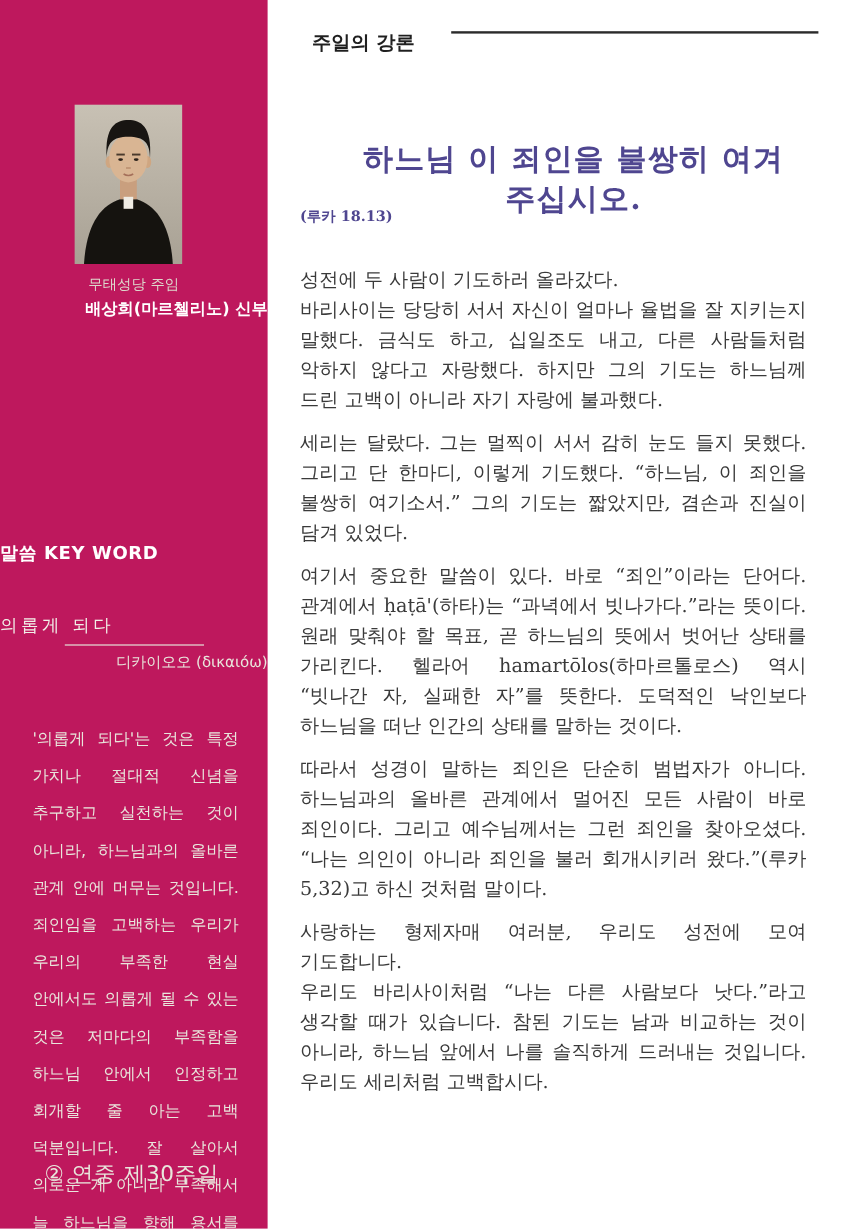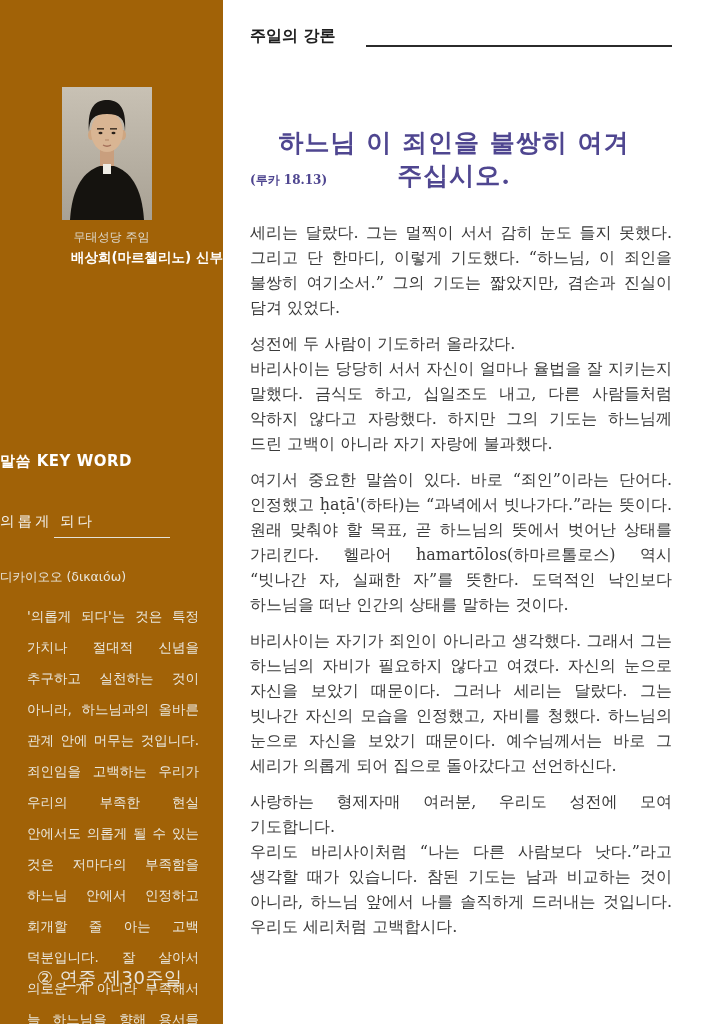--- a/index.html
+++ b/index.html
@@ -8,21 +8,21 @@
     background:#ffffff;
     position:relative;
     overflow:hidden;
     font-family:"DejaVu Serif", serif;
   }
 
   
   .sidebar {
     position:absolute; left:0; top:0;
     width:223px; height:1024px;
-    background:#a16207;
+    background:#be185d;
     color:#ece9e0;
     font-family:"DejaVu Sans", sans-serif;
   }
   .photo {
     position:absolute; left:62px; top:87px;
     width:90px; height:133px; display:block;
   }
   .priest-role {
     position:absolute; top:229px; left:0; width:100%;
     text-align:center; font-size:12px; color:#ddd8cc;
@@ -38,55 +38,54 @@
   }
   .kw-word {
     position:absolute; top:512px; left:0; width:100%;
     text-align:left; font-size:14.5px; color:#f2efe8; letter-spacing:3px;
   }
   .kw-underline {
     position:absolute; top:537px; left:54px; width:116px;
     border-top:1px solid #e6e2d7;
   }
   .kw-translit {
-    position:absolute; top:569px; left:0; width:100%;
-    text-align:left; font-size:12.5px; color:#e9e6dc;
+    position:absolute; top:544px; left:0; width:100%;
+    text-align:right; font-size:12.5px; color:#e9e6dc;
   }
   .kw-desc {
     position:absolute; top:601px; left:27px; width:172px;
     font-size:13.5px; line-height:31px; text-align:justify;
     color:#e9e6dc; word-break:keep-all;
   }
   .sidebar-footer {
     position:absolute; top:966px; left:37px;
     font-size:18px; color:#e9e6dc; letter-spacing:0.5px;
   }
 
   
   .header-row {
-    position:absolute; left:250px; top:26px; width:422px;
-    display:flex; align-items:flex-end;
+    position:absolute; left:260px; top:26px; width:422px;
+    display:flex; align-items:flex-start;
   }
   .section-label {
     font-family:"DejaVu Sans", sans-serif;
     font-weight:bold; font-size:16px; color:#1f1f1f;
     white-space:nowrap;
   }
   .header-line {
     flex:1; margin-left:30px;
     border-top:2px solid #2b2b2b; height:0;
   }
 
   .sermon-title {
-    position:absolute; left:243px; top:116px; width:422px;
+    position:absolute; left:267px; top:116px; width:422px;
     text-align:center;
     font-size:25px; font-weight:bold;
     color:#4f4690; letter-spacing:1px;
     word-break:keep-all;
-    margin-top:10px;
   }
   .sermon-ref {
     position:absolute; left:250px; top:172px; width:422px;
     text-align:left;
     font-size:12px; font-weight:bold; color:#4f4690;
   }
 
   .body-text {
     position:absolute; left:250px; top:220px; width:422px;
     font-size:16px; line-height:25px;
@@ -136,21 +135,21 @@
 
 <div class="header-row">
   <span class="section-label">주일의 강론</span>
   <span class="header-line"></span>
 </div>
 
 <div class="sermon-title">하느님 이 죄인을 불쌍히 여겨 주십시오.</div>
 <div class="sermon-ref">(루카 18.13)</div>
 
 <div class="body-text">
-  <p>세리는 달랐다. 그는 멀찍이 서서 감히 눈도 들지 못했다. 그리고 단 한마디, 이렇게 기도했다. “하느님, 이 죄인을 불쌍히 여기소서.” 그의 기도는 짧았지만, 겸손과 진실이 담겨 있었다.</p>
   <p>성전에 두 사람이 기도하러 올라갔다.
 바리사이는 당당히 서서 자신이 얼마나 율법을 잘 지키는지 말했다. 금식도 하고, 십일조도 내고, 다른 사람들처럼 악하지 않다고 자랑했다. 하지만 그의 기도는 하느님께 드린 고백이 아니라 자기 자랑에 불과했다.</p>
-  <p>여기서 중요한 말씀이 있다. 바로 “죄인”이라는 단어다. 인정했고 ḥaṭā'(하타)는 “과녁에서 빗나가다.”라는 뜻이다. 원래 맞춰야 할 목표, 곧 하느님의 뜻에서 벗어난 상태를 가리킨다. 헬라어 hamartōlos(하마르톨로스) 역시 “빗나간 자, 실패한 자”를 뜻한다. 도덕적인 낙인보다 하느님을 떠난 인간의 상태를 말하는 것이다.</p>
-  <p>바리사이는 자기가 죄인이 아니라고 생각했다. 그래서 그는 하느님의 자비가 필요하지 않다고 여겼다. 자신의 눈으로 자신을 보았기 때문이다. 그러나 세리는 달랐다. 그는 빗나간 자신의 모습을 인정했고, 자비를 청했다. 하느님의 눈으로 자신을 보았기 때문이다. 예수님께서는 바로 그 세리가 의롭게 되어 집으로 돌아갔다고 선언하신다.</p>
+  <p>세리는 달랐다. 그는 멀찍이 서서 감히 눈도 들지 못했다. 그리고 단 한마디, 이렇게 기도했다. “하느님, 이 죄인을 불쌍히 여기소서.” 그의 기도는 짧았지만, 겸손과 진실이 담겨 있었다.</p>
+  <p>여기서 중요한 말씀이 있다. 바로 “죄인”이라는 단어다. 관계에서 ḥaṭā'(하타)는 “과녁에서 빗나가다.”라는 뜻이다. 원래 맞춰야 할 목표, 곧 하느님의 뜻에서 벗어난 상태를 가리킨다. 헬라어 hamartōlos(하마르톨로스) 역시 “빗나간 자, 실패한 자”를 뜻한다. 도덕적인 낙인보다 하느님을 떠난 인간의 상태를 말하는 것이다.</p>
+  <p>따라서 성경이 말하는 죄인은 단순히 범법자가 아니다. 하느님과의 올바른 관계에서 멀어진 모든 사람이 바로 죄인이다. 그리고 예수님께서는 그런 죄인을 찾아오셨다. “나는 의인이 아니라 죄인을 불러 회개시키러 왔다.”(루카 5,32)고 하신 것처럼 말이다.</p>
   <p>사랑하는 형제자매 여러분, 우리도 성전에 모여 기도합니다.
 우리도 바리사이처럼 “나는 다른 사람보다 낫다.”라고 생각할 때가 있습니다. 참된 기도는 남과 비교하는 것이 아니라, 하느님 앞에서 나를 솔직하게 드러내는 것입니다. 우리도 세리처럼 고백합시다.</p>
 
 </div>
 
 </body></html>

